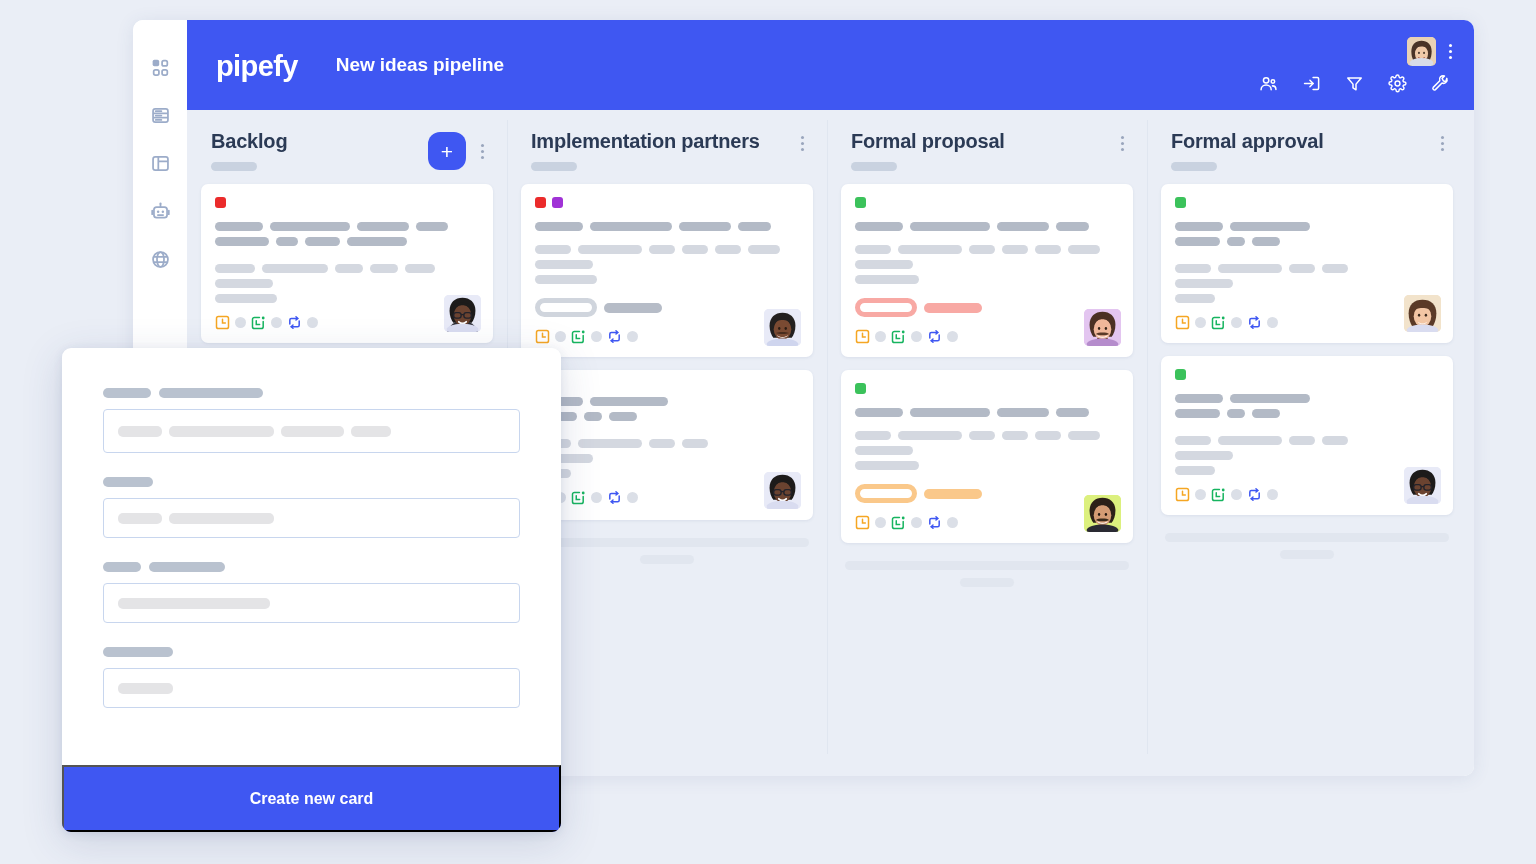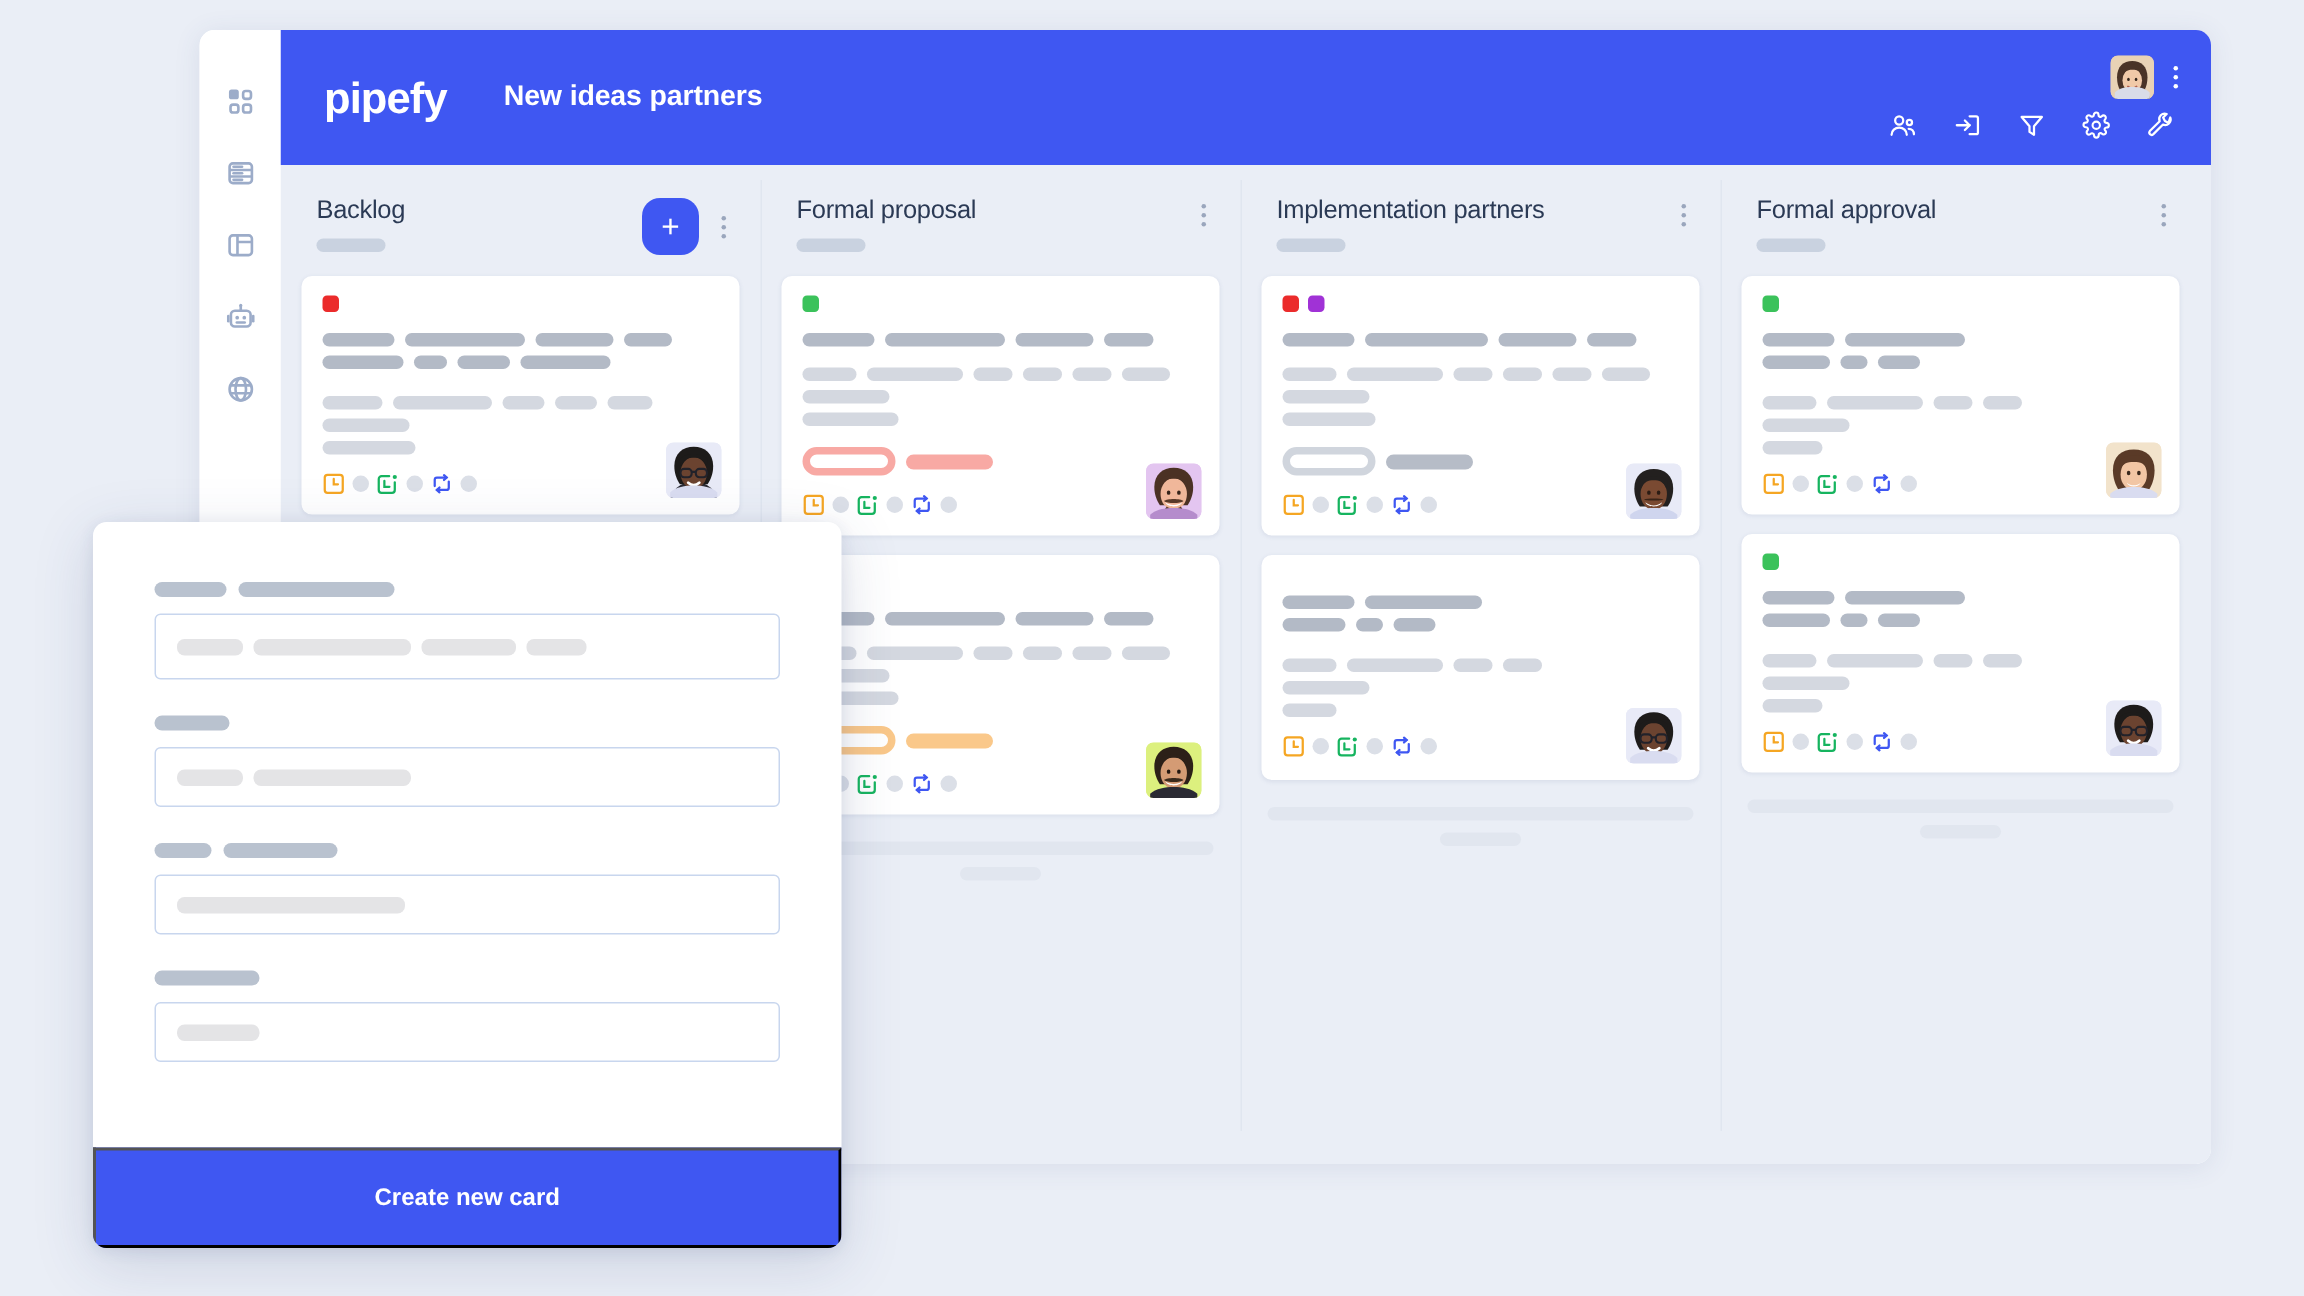--- a/index.html
+++ b/index.html
@@ -115,21 +115,21 @@
     width: 1px; background: #e0e6f0;
   }
   .col-head {
     padding: 20px 4px 0 10px;
     display: flex; align-items: flex-start;
     justify-content: space-between;
     min-height: 72px;
   }
   .col-head-left { display: flex; flex-direction: column; gap: 9px; }
   .col-title {
-    font-size: 17px; font-weight: normal;
+    font-size: 20px; font-weight: bold;
     color: #2b3a55; letter-spacing: -0.2px;
     white-space: nowrap;
   }
   .col-sub-skel { width: 46px; height: 9px; border-radius: 5px; background: #c9d2e0; }
   .col-head-right { display: flex; align-items: center; gap: 10px; padding-top: 2px; }
   .add-btn {
     width: 38px; height: 38px;
     background: #3f57f2;
     border-radius: 12px;
     display: flex; align-items: center; justify-content: center;
@@ -277,21 +277,21 @@
           <line x1="3.8" y1="15" x2="20.2" y2="15"></line>
         </svg>
       </span>
     </div>
   </nav>
 
   <div class="main">
 
     <header class="topbar">
       <div class="logo">pipefy</div>
-      <div class="pipeline-title">New ideas partners</div>
+      <div class="pipeline-title">New ideas pipeline</div>
 
       <div class="topbar-right">
         <div class="tb-row1">
           <div class="avatar-top">
             <svg class="face" viewBox="0 0 40 40">
               <rect width="40" height="40" fill="#e9d2b5"></rect>
               <ellipse cx="20" cy="41" rx="16" ry="14" fill="#2f2a35"></ellipse>
               <path d="M6 20c0-10 6-15 14-15s14 5 14 15c0 5-1 9-3 12H9c-2-3-3-7-3-12z" fill="#4a3327"></path>
               <ellipse cx="20" cy="23" rx="9" ry="11" fill="#f0c9a8"></ellipse>
               <path d="M11 12c3-5 15-5 18 0 1 4 0 7 0 7-1-5-4-6-9-6s-8 2-9 6c0 0-1-3 0-7z" fill="#4a3327"></path>
@@ -436,20 +436,177 @@
         </div>
         <div class="col-footer-skel">
           <div class="cf1"></div>
             <div class="cf2"></div>
         </div>
       </div>
 
       <div class="column">
         <div class="col-head">
           <div class="col-head-left">
+            <div class="col-title">Implementation partners</div>
+            <div class="col-sub-skel"></div>
+          </div>
+          <div class="col-head-right">
+            <div class="kebab-col">
+                <i></i>
+                <i></i>
+                <i></i>
+              </div>
+          </div>
+        </div>
+        <div class="cards">
+          <div class="card">
+            <div class="tags">
+              <span class="tag" style="background:#eb2b2b"></span>
+              <span class="tag" style="background:#a032d6"></span>
+            </div>
+            <div class="skel-row">
+                <span class="sk dark" style="width:48px"></span>
+                <span class="sk dark" style="width:82px"></span>
+                <span class="sk dark" style="width:52px"></span>
+                <span class="sk dark" style="width:33px"></span>
+              </div>
+            <div class="gap-block" style="height:8px"></div>
+            <div class="skel-row">
+                <span class="sk" style="width:36px"></span>
+                <span class="sk" style="width:64px"></span>
+                <span class="sk" style="width:26px"></span>
+                <span class="sk" style="width:26px"></span>
+                <span class="sk" style="width:26px"></span>
+                <span class="sk" style="width:32px"></span>
+              </div>
+            <div class="skel-row">
+                <span class="sk" style="width:58px"></span>
+              </div>
+            <div class="skel-row">
+                <span class="sk" style="width:62px"></span>
+              </div>
+            <div class="badges">
+              <span class="badge-pill" style="border-color:#d0d5dd"></span>
+              <span class="badge-bar" style="width:58px;background:#b6bcc7"></span>
+            </div>
+            <div class="card-foot">
+              <span class="fic">
+                <svg viewBox="0 0 16 16" fill="none" stroke="#f5a623" stroke-width="1.6">
+                    <rect x="1.6" y="1.6" width="12.8" height="12.8" rx="2"></rect>
+                    <path d="M8 4.6V8.4h3" stroke-linecap="round"></path>
+                  </svg>
+              </span>
+              <span class="fdot"></span>
+              <span class="fic">
+                <svg viewBox="0 0 16 16" fill="none" stroke="#16b45f" stroke-width="1.6">
+                    <path d="M13 7v5.4a2 2 0 01-2 2H3.6a2 2 0 01-2-2V4.6a2 2 0 012-2H9" stroke-linecap="round"></path>
+                    <path d="M5.6 6v4.2h3.6" stroke-linecap="round"></path>
+                    <circle cx="13" cy="3.2" r="1.5" fill="#16b45f" stroke="none"></circle>
+                  </svg>
+              </span>
+              <span class="fdot"></span>
+              <span class="fic">
+                <svg viewBox="0 0 16 16" fill="none" stroke="#3f57f2" stroke-width="1.6" stroke-linecap="round">
+                    <path d="M3 9.6V5.2A1.6 1.6 0 014.6 3.6h6.8"></path>
+                    <path d="M9.6 1.9l1.9 1.7-1.9 1.7"></path>
+                    <path d="M13 6.4v4.4a1.6 1.6 0 01-1.6 1.6H4.6"></path>
+                    <path d="M6.4 14.1l-1.9-1.7 1.9-1.7"></path>
+                  </svg>
+              </span>
+              <span class="fdot"></span>
+            </div>
+            <div class="card-avatar" style="background:#e8eaf7">
+              <svg class="face" viewBox="0 0 40 40">
+                <rect width="40" height="40" fill="#e8eaf7"></rect>
+                <path d="M6 18c0-9 6-14 14-14s14 5 14 14c0 6-2 10-4 13H10c-2-3-4-7-4-13z" fill="#23201f"></path>
+                <ellipse cx="20" cy="22" rx="9.5" ry="11.5" fill="#7a4a32"></ellipse>
+                <path d="M10 13c4-5 16-5 20 0 0 3-1 5-1 5-2-5-5-6-9-6s-7 1-9 6c0 0-1-2-1-5z" fill="#23201f"></path>
+                <ellipse cx="16.5" cy="21" rx="1.3" ry="1.6" fill="#2b1c14"></ellipse>
+                <ellipse cx="23.5" cy="21" rx="1.3" ry="1.6" fill="#2b1c14"></ellipse>
+                <path d="M14 28c3 3 9 3 12 0-1 4-11 4-12 0z" fill="#fff"></path>
+                <path d="M13 26c2-1 12-1 14 0-1 1-13 1-14 0z" fill="#3a2418"></path>
+                <path d="M3 37c4-4 11-5 17-5s13 1 17 5v5H3z" fill="#cfd5ee"></path>
+              </svg>
+            </div>
+          </div>
+
+          <div class="card">
+            <div class="tags"></div>
+            <div class="skel-row">
+                <span class="sk dark" style="width:48px"></span>
+                <span class="sk dark" style="width:78px"></span>
+              </div>
+            <div class="skel-row">
+                <span class="sk dark" style="width:42px"></span>
+                <span class="sk dark" style="width:18px"></span>
+                <span class="sk dark" style="width:28px"></span>
+              </div>
+            <div class="gap-block"></div>
+            <div class="skel-row">
+                <span class="sk" style="width:36px"></span>
+                <span class="sk" style="width:64px"></span>
+                <span class="sk" style="width:26px"></span>
+                <span class="sk" style="width:26px"></span>
+              </div>
+            <div class="skel-row">
+                <span class="sk" style="width:58px"></span>
+              </div>
+            <div class="skel-row">
+                <span class="sk" style="width:36px"></span>
+              </div>
+            <div class="card-foot">
+              <span class="fic">
+                <svg viewBox="0 0 16 16" fill="none" stroke="#f5a623" stroke-width="1.6">
+                    <rect x="1.6" y="1.6" width="12.8" height="12.8" rx="2"></rect>
+                    <path d="M8 4.6V8.4h3" stroke-linecap="round"></path>
+                  </svg>
+              </span>
+              <span class="fdot"></span>
+              <span class="fic">
+                <svg viewBox="0 0 16 16" fill="none" stroke="#16b45f" stroke-width="1.6">
+                    <path d="M13 7v5.4a2 2 0 01-2 2H3.6a2 2 0 01-2-2V4.6a2 2 0 012-2H9" stroke-linecap="round"></path>
+                    <path d="M5.6 6v4.2h3.6" stroke-linecap="round"></path>
+                    <circle cx="13" cy="3.2" r="1.5" fill="#16b45f" stroke="none"></circle>
+                  </svg>
+              </span>
+              <span class="fdot"></span>
+              <span class="fic">
+                <svg viewBox="0 0 16 16" fill="none" stroke="#3f57f2" stroke-width="1.6" stroke-linecap="round">
+                    <path d="M3 9.6V5.2A1.6 1.6 0 014.6 3.6h6.8"></path>
+                    <path d="M9.6 1.9l1.9 1.7-1.9 1.7"></path>
+                    <path d="M13 6.4v4.4a1.6 1.6 0 01-1.6 1.6H4.6"></path>
+                    <path d="M6.4 14.1l-1.9-1.7 1.9-1.7"></path>
+                  </svg>
+              </span>
+              <span class="fdot"></span>
+            </div>
+            <div class="card-avatar" style="background:#e8eaf7">
+              <svg class="face" viewBox="0 0 40 40">
+                <rect width="40" height="40" fill="#e8eaf7"></rect>
+                <path d="M6 17c0-9 6-14 14-14s14 5 14 14c0 6-2 10-4 13H10c-2-3-4-7-4-13z" fill="#1d1b1a"></path>
+                <ellipse cx="20" cy="22" rx="9.5" ry="11.5" fill="#6b4330"></ellipse>
+                <path d="M10 12c4-5 16-5 20 0 0 3-1 5-1 5-2-5-5-6-9-6s-7 1-9 6c0 0-1-2-1-5z" fill="#1d1b1a"></path>
+                <rect x="10.5" y="19" width="8" height="6" rx="2.5" fill="none" stroke="#22222a" stroke-width="1.5"></rect>
+                <rect x="21.5" y="19" width="8" height="6" rx="2.5" fill="none" stroke="#22222a" stroke-width="1.5"></rect>
+                <line x1="18.5" y1="21.2" x2="21.5" y2="21.2" stroke="#22222a" stroke-width="1.5"></line>
+                <path d="M16 29c2.5 2.2 5.5 2.2 8 0" stroke="#fff" stroke-width="2" fill="none" stroke-linecap="round"></path>
+                <path d="M3 36c4-4 11-5 17-5s13 1 17 5v6H3z" fill="#d9dcf0"></path>
+              </svg>
+            </div>
+          </div>
+        </div>
+        <div class="col-footer-skel">
+          <div class="cf1"></div>
+            <div class="cf2"></div>
+        </div>
+      </div>
+
+      <div class="column">
+        <div class="col-head">
+          <div class="col-head-left">
             <div class="col-title">Formal proposal</div>
             <div class="col-sub-skel"></div>
           </div>
           <div class="col-head-right">
             <div class="kebab-col">
                 <i></i>
                 <i></i>
                 <i></i>
               </div>
           </div>
@@ -598,62 +755,58 @@
         </div>
         <div class="col-footer-skel">
           <div class="cf1"></div>
             <div class="cf2"></div>
         </div>
       </div>
 
       <div class="column">
         <div class="col-head">
           <div class="col-head-left">
-            <div class="col-title">Implementation partners</div>
+            <div class="col-title">Formal approval</div>
             <div class="col-sub-skel"></div>
           </div>
           <div class="col-head-right">
             <div class="kebab-col">
                 <i></i>
                 <i></i>
                 <i></i>
               </div>
           </div>
         </div>
         <div class="cards">
           <div class="card">
             <div class="tags">
-              <span class="tag" style="background:#eb2b2b"></span>
-              <span class="tag" style="background:#a032d6"></span>
+              <span class="tag" style="background:#3bc25b"></span>
             </div>
             <div class="skel-row">
                 <span class="sk dark" style="width:48px"></span>
-                <span class="sk dark" style="width:82px"></span>
-                <span class="sk dark" style="width:52px"></span>
-                <span class="sk dark" style="width:33px"></span>
-              </div>
-            <div class="gap-block" style="height:8px"></div>
+                <span class="sk dark" style="width:80px"></span>
+              </div>
+            <div class="skel-row">
+                <span class="sk dark" style="width:45px"></span>
+                <span class="sk dark" style="width:18px"></span>
+                <span class="sk dark" style="width:28px"></span>
+              </div>
+            <div class="gap-block"></div>
             <div class="skel-row">
                 <span class="sk" style="width:36px"></span>
                 <span class="sk" style="width:64px"></span>
                 <span class="sk" style="width:26px"></span>
                 <span class="sk" style="width:26px"></span>
-                <span class="sk" style="width:26px"></span>
-                <span class="sk" style="width:32px"></span>
               </div>
             <div class="skel-row">
                 <span class="sk" style="width:58px"></span>
               </div>
             <div class="skel-row">
-                <span class="sk" style="width:62px"></span>
-              </div>
-            <div class="badges">
-              <span class="badge-pill" style="border-color:#d0d5dd"></span>
-              <span class="badge-bar" style="width:58px;background:#b6bcc7"></span>
-            </div>
+                <span class="sk" style="width:40px"></span>
+              </div>
             <div class="card-foot">
               <span class="fic">
                 <svg viewBox="0 0 16 16" fill="none" stroke="#f5a623" stroke-width="1.6">
                     <rect x="1.6" y="1.6" width="12.8" height="12.8" rx="2"></rect>
                     <path d="M8 4.6V8.4h3" stroke-linecap="round"></path>
                   </svg>
               </span>
               <span class="fdot"></span>
               <span class="fic">
                 <svg viewBox="0 0 16 16" fill="none" stroke="#16b45f" stroke-width="1.6">
@@ -666,58 +819,59 @@
               <span class="fic">
                 <svg viewBox="0 0 16 16" fill="none" stroke="#3f57f2" stroke-width="1.6" stroke-linecap="round">
                     <path d="M3 9.6V5.2A1.6 1.6 0 014.6 3.6h6.8"></path>
                     <path d="M9.6 1.9l1.9 1.7-1.9 1.7"></path>
                     <path d="M13 6.4v4.4a1.6 1.6 0 01-1.6 1.6H4.6"></path>
                     <path d="M6.4 14.1l-1.9-1.7 1.9-1.7"></path>
                   </svg>
               </span>
               <span class="fdot"></span>
             </div>
-            <div class="card-avatar" style="background:#e8eaf7">
+            <div class="card-avatar" style="background:#f2e3cb">
               <svg class="face" viewBox="0 0 40 40">
-                <rect width="40" height="40" fill="#e8eaf7"></rect>
-                <path d="M6 18c0-9 6-14 14-14s14 5 14 14c0 6-2 10-4 13H10c-2-3-4-7-4-13z" fill="#23201f"></path>
-                <ellipse cx="20" cy="22" rx="9.5" ry="11.5" fill="#7a4a32"></ellipse>
-                <path d="M10 13c4-5 16-5 20 0 0 3-1 5-1 5-2-5-5-6-9-6s-7 1-9 6c0 0-1-2-1-5z" fill="#23201f"></path>
-                <ellipse cx="16.5" cy="21" rx="1.3" ry="1.6" fill="#2b1c14"></ellipse>
-                <ellipse cx="23.5" cy="21" rx="1.3" ry="1.6" fill="#2b1c14"></ellipse>
-                <path d="M14 28c3 3 9 3 12 0-1 4-11 4-12 0z" fill="#fff"></path>
-                <path d="M13 26c2-1 12-1 14 0-1 1-13 1-14 0z" fill="#3a2418"></path>
-                <path d="M3 37c4-4 11-5 17-5s13 1 17 5v5H3z" fill="#cfd5ee"></path>
+                <rect width="40" height="40" fill="#f2e3cb"></rect>
+                <path d="M5 20c0-10 6-15 15-15s15 5 15 15c0 6-2 11-4 14H9c-2-3-4-8-4-14z" fill="#5a3a27"></path>
+                <ellipse cx="20" cy="23" rx="9.5" ry="11.5" fill="#f2c6a4"></ellipse>
+                <path d="M10 13c4-5 16-5 20 0 1 4 0 7 0 7-2-5-5-6-10-6s-8 1-10 6c0 0-1-3 0-7z" fill="#5a3a27"></path>
+                <ellipse cx="16.3" cy="22" rx="1.3" ry="1.6" fill="#3b2a1e"></ellipse>
+                <ellipse cx="23.7" cy="22" rx="1.3" ry="1.6" fill="#3b2a1e"></ellipse>
+                <path d="M15 29c3 2.5 7 2.5 10 0-1 3.5-9 3.5-10 0z" fill="#fff"></path>
+                <path d="M3 37c4-4 11-5 17-5s13 1 17 5v5H3z" fill="#d9dcf0"></path>
               </svg>
             </div>
           </div>
 
           <div class="card">
-            <div class="tags"></div>
+            <div class="tags">
+              <span class="tag" style="background:#3bc25b"></span>
+            </div>
             <div class="skel-row">
                 <span class="sk dark" style="width:48px"></span>
-                <span class="sk dark" style="width:78px"></span>
-              </div>
-            <div class="skel-row">
-                <span class="sk dark" style="width:42px"></span>
+                <span class="sk dark" style="width:80px"></span>
+              </div>
+            <div class="skel-row">
+                <span class="sk dark" style="width:45px"></span>
                 <span class="sk dark" style="width:18px"></span>
                 <span class="sk dark" style="width:28px"></span>
               </div>
             <div class="gap-block"></div>
             <div class="skel-row">
                 <span class="sk" style="width:36px"></span>
                 <span class="sk" style="width:64px"></span>
                 <span class="sk" style="width:26px"></span>
                 <span class="sk" style="width:26px"></span>
               </div>
             <div class="skel-row">
                 <span class="sk" style="width:58px"></span>
               </div>
             <div class="skel-row">
-                <span class="sk" style="width:36px"></span>
+                <span class="sk" style="width:40px"></span>
               </div>
             <div class="card-foot">
               <span class="fic">
                 <svg viewBox="0 0 16 16" fill="none" stroke="#f5a623" stroke-width="1.6">
                     <rect x="1.6" y="1.6" width="12.8" height="12.8" rx="2"></rect>
                     <path d="M8 4.6V8.4h3" stroke-linecap="round"></path>
                   </svg>
               </span>
               <span class="fdot"></span>
               <span class="fic">
@@ -752,174 +906,20 @@
               </svg>
             </div>
           </div>
         </div>
         <div class="col-footer-skel">
           <div class="cf1"></div>
             <div class="cf2"></div>
         </div>
       </div>
 
-      <div class="column">
-        <div class="col-head">
-          <div class="col-head-left">
-            <div class="col-title">Formal approval</div>
-            <div class="col-sub-skel"></div>
-          </div>
-          <div class="col-head-right">
-            <div class="kebab-col">
-                <i></i>
-                <i></i>
-                <i></i>
-              </div>
-          </div>
-        </div>
-        <div class="cards">
-          <div class="card">
-            <div class="tags">
-              <span class="tag" style="background:#3bc25b"></span>
-            </div>
-            <div class="skel-row">
-                <span class="sk dark" style="width:48px"></span>
-                <span class="sk dark" style="width:80px"></span>
-              </div>
-            <div class="skel-row">
-                <span class="sk dark" style="width:45px"></span>
-                <span class="sk dark" style="width:18px"></span>
-                <span class="sk dark" style="width:28px"></span>
-              </div>
-            <div class="gap-block"></div>
-            <div class="skel-row">
-                <span class="sk" style="width:36px"></span>
-                <span class="sk" style="width:64px"></span>
-                <span class="sk" style="width:26px"></span>
-                <span class="sk" style="width:26px"></span>
-              </div>
-            <div class="skel-row">
-                <span class="sk" style="width:58px"></span>
-              </div>
-            <div class="skel-row">
-                <span class="sk" style="width:40px"></span>
-              </div>
-            <div class="card-foot">
-              <span class="fic">
-                <svg viewBox="0 0 16 16" fill="none" stroke="#f5a623" stroke-width="1.6">
-                    <rect x="1.6" y="1.6" width="12.8" height="12.8" rx="2"></rect>
-                    <path d="M8 4.6V8.4h3" stroke-linecap="round"></path>
-                  </svg>
-              </span>
-              <span class="fdot"></span>
-              <span class="fic">
-                <svg viewBox="0 0 16 16" fill="none" stroke="#16b45f" stroke-width="1.6">
-                    <path d="M13 7v5.4a2 2 0 01-2 2H3.6a2 2 0 01-2-2V4.6a2 2 0 012-2H9" stroke-linecap="round"></path>
-                    <path d="M5.6 6v4.2h3.6" stroke-linecap="round"></path>
-                    <circle cx="13" cy="3.2" r="1.5" fill="#16b45f" stroke="none"></circle>
-                  </svg>
-              </span>
-              <span class="fdot"></span>
-              <span class="fic">
-                <svg viewBox="0 0 16 16" fill="none" stroke="#3f57f2" stroke-width="1.6" stroke-linecap="round">
-                    <path d="M3 9.6V5.2A1.6 1.6 0 014.6 3.6h6.8"></path>
-                    <path d="M9.6 1.9l1.9 1.7-1.9 1.7"></path>
-                    <path d="M13 6.4v4.4a1.6 1.6 0 01-1.6 1.6H4.6"></path>
-                    <path d="M6.4 14.1l-1.9-1.7 1.9-1.7"></path>
-                  </svg>
-              </span>
-              <span class="fdot"></span>
-            </div>
-            <div class="card-avatar" style="background:#f2e3cb">
-              <svg class="face" viewBox="0 0 40 40">
-                <rect width="40" height="40" fill="#f2e3cb"></rect>
-                <path d="M5 20c0-10 6-15 15-15s15 5 15 15c0 6-2 11-4 14H9c-2-3-4-8-4-14z" fill="#5a3a27"></path>
-                <ellipse cx="20" cy="23" rx="9.5" ry="11.5" fill="#f2c6a4"></ellipse>
-                <path d="M10 13c4-5 16-5 20 0 1 4 0 7 0 7-2-5-5-6-10-6s-8 1-10 6c0 0-1-3 0-7z" fill="#5a3a27"></path>
-                <ellipse cx="16.3" cy="22" rx="1.3" ry="1.6" fill="#3b2a1e"></ellipse>
-                <ellipse cx="23.7" cy="22" rx="1.3" ry="1.6" fill="#3b2a1e"></ellipse>
-                <path d="M15 29c3 2.5 7 2.5 10 0-1 3.5-9 3.5-10 0z" fill="#fff"></path>
-                <path d="M3 37c4-4 11-5 17-5s13 1 17 5v5H3z" fill="#d9dcf0"></path>
-              </svg>
-            </div>
-          </div>
-
-          <div class="card">
-            <div class="tags">
-              <span class="tag" style="background:#3bc25b"></span>
-            </div>
-            <div class="skel-row">
-                <span class="sk dark" style="width:48px"></span>
-                <span class="sk dark" style="width:80px"></span>
-              </div>
-            <div class="skel-row">
-                <span class="sk dark" style="width:45px"></span>
-                <span class="sk dark" style="width:18px"></span>
-                <span class="sk dark" style="width:28px"></span>
-              </div>
-            <div class="gap-block"></div>
-            <div class="skel-row">
-                <span class="sk" style="width:36px"></span>
-                <span class="sk" style="width:64px"></span>
-                <span class="sk" style="width:26px"></span>
-                <span class="sk" style="width:26px"></span>
-              </div>
-            <div class="skel-row">
-                <span class="sk" style="width:58px"></span>
-              </div>
-            <div class="skel-row">
-                <span class="sk" style="width:40px"></span>
-              </div>
-            <div class="card-foot">
-              <span class="fic">
-                <svg viewBox="0 0 16 16" fill="none" stroke="#f5a623" stroke-width="1.6">
-                    <rect x="1.6" y="1.6" width="12.8" height="12.8" rx="2"></rect>
-                    <path d="M8 4.6V8.4h3" stroke-linecap="round"></path>
-                  </svg>
-              </span>
-              <span class="fdot"></span>
-              <span class="fic">
-                <svg viewBox="0 0 16 16" fill="none" stroke="#16b45f" stroke-width="1.6">
-                    <path d="M13 7v5.4a2 2 0 01-2 2H3.6a2 2 0 01-2-2V4.6a2 2 0 012-2H9" stroke-linecap="round"></path>
-                    <path d="M5.6 6v4.2h3.6" stroke-linecap="round"></path>
-                    <circle cx="13" cy="3.2" r="1.5" fill="#16b45f" stroke="none"></circle>
-                  </svg>
-              </span>
-              <span class="fdot"></span>
-              <span class="fic">
-                <svg viewBox="0 0 16 16" fill="none" stroke="#3f57f2" stroke-width="1.6" stroke-linecap="round">
-                    <path d="M3 9.6V5.2A1.6 1.6 0 014.6 3.6h6.8"></path>
-                    <path d="M9.6 1.9l1.9 1.7-1.9 1.7"></path>
-                    <path d="M13 6.4v4.4a1.6 1.6 0 01-1.6 1.6H4.6"></path>
-                    <path d="M6.4 14.1l-1.9-1.7 1.9-1.7"></path>
-                  </svg>
-              </span>
-              <span class="fdot"></span>
-            </div>
-            <div class="card-avatar" style="background:#e8eaf7">
-              <svg class="face" viewBox="0 0 40 40">
-                <rect width="40" height="40" fill="#e8eaf7"></rect>
-                <path d="M6 17c0-9 6-14 14-14s14 5 14 14c0 6-2 10-4 13H10c-2-3-4-7-4-13z" fill="#1d1b1a"></path>
-                <ellipse cx="20" cy="22" rx="9.5" ry="11.5" fill="#6b4330"></ellipse>
-                <path d="M10 12c4-5 16-5 20 0 0 3-1 5-1 5-2-5-5-6-9-6s-7 1-9 6c0 0-1-2-1-5z" fill="#1d1b1a"></path>
-                <rect x="10.5" y="19" width="8" height="6" rx="2.5" fill="none" stroke="#22222a" stroke-width="1.5"></rect>
-                <rect x="21.5" y="19" width="8" height="6" rx="2.5" fill="none" stroke="#22222a" stroke-width="1.5"></rect>
-                <line x1="18.5" y1="21.2" x2="21.5" y2="21.2" stroke="#22222a" stroke-width="1.5"></line>
-                <path d="M16 29c2.5 2.2 5.5 2.2 8 0" stroke="#fff" stroke-width="2" fill="none" stroke-linecap="round"></path>
-                <path d="M3 36c4-4 11-5 17-5s13 1 17 5v6H3z" fill="#d9dcf0"></path>
-              </svg>
-            </div>
-          </div>
-        </div>
-        <div class="col-footer-skel">
-          <div class="cf1"></div>
-            <div class="cf2"></div>
-        </div>
-      </div>
-
     </section>
   </div>
 </div>
 
 <div class="modal">
   <div class="modal-body">
 
     <div class="field">
       <div class="flabel">
         <span class="sk" style="width:48px"></span>

